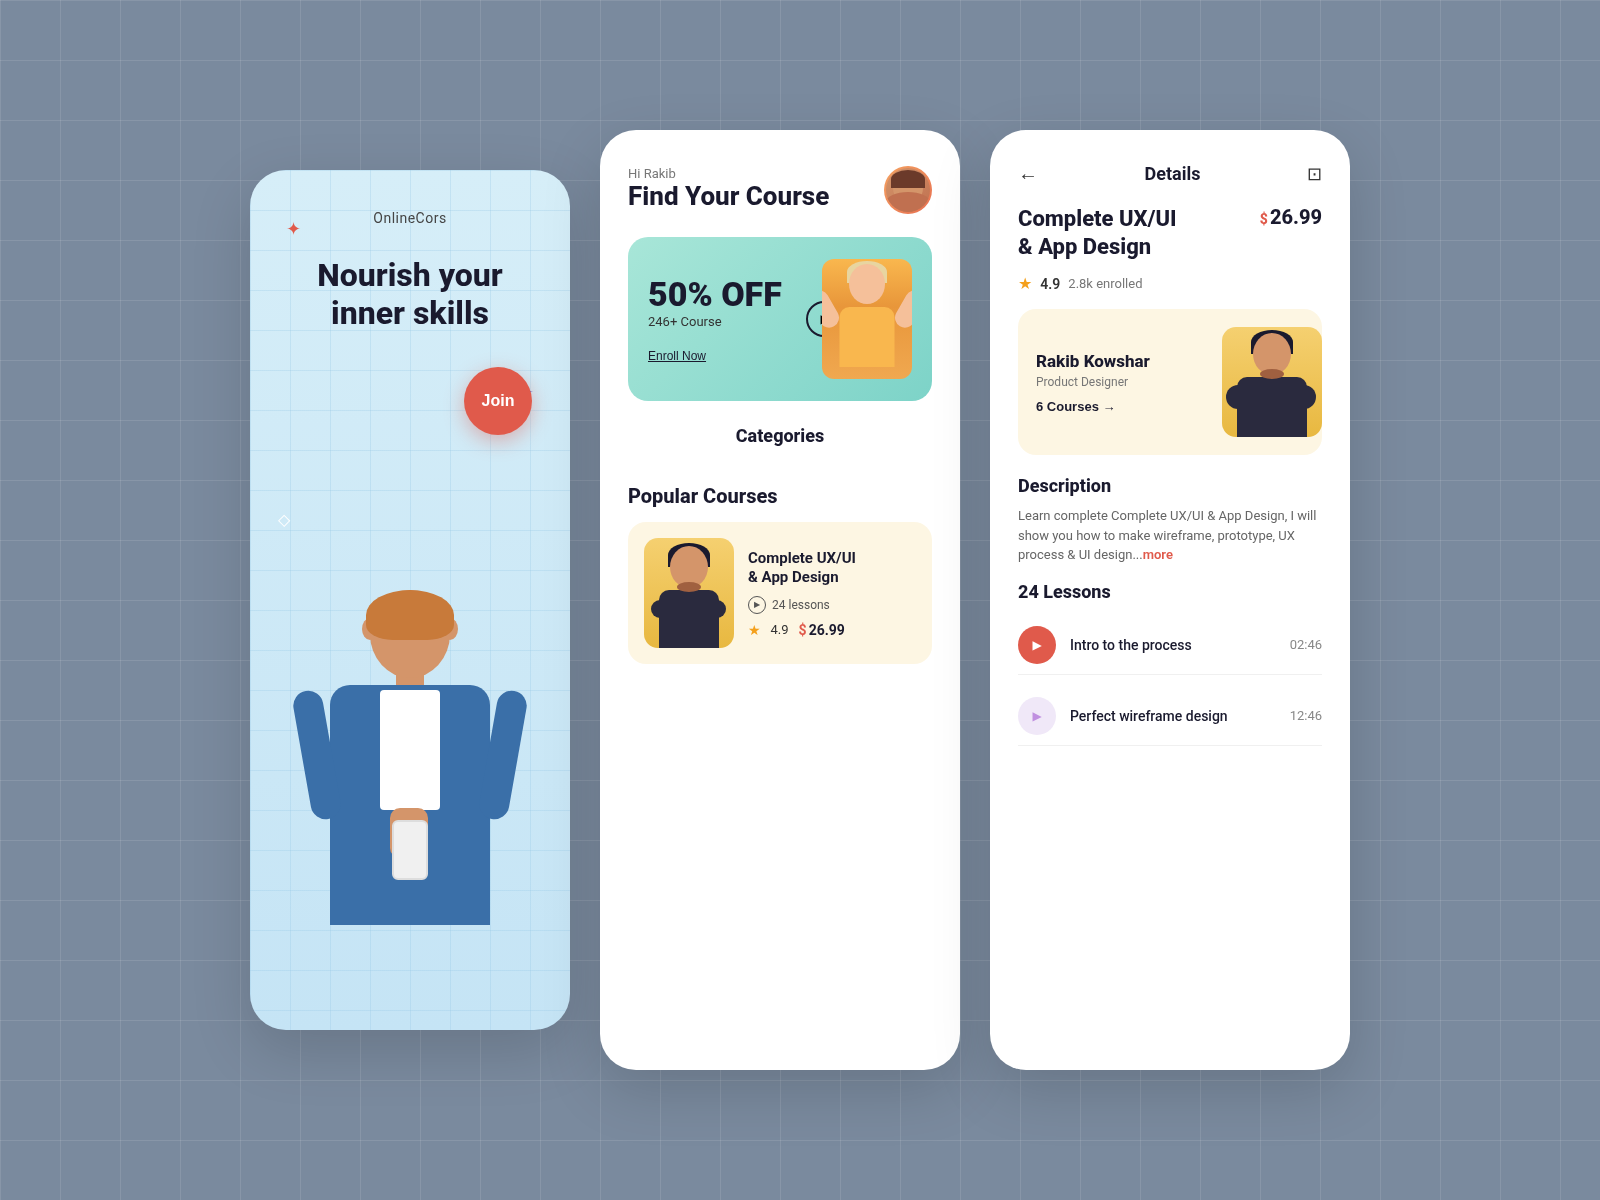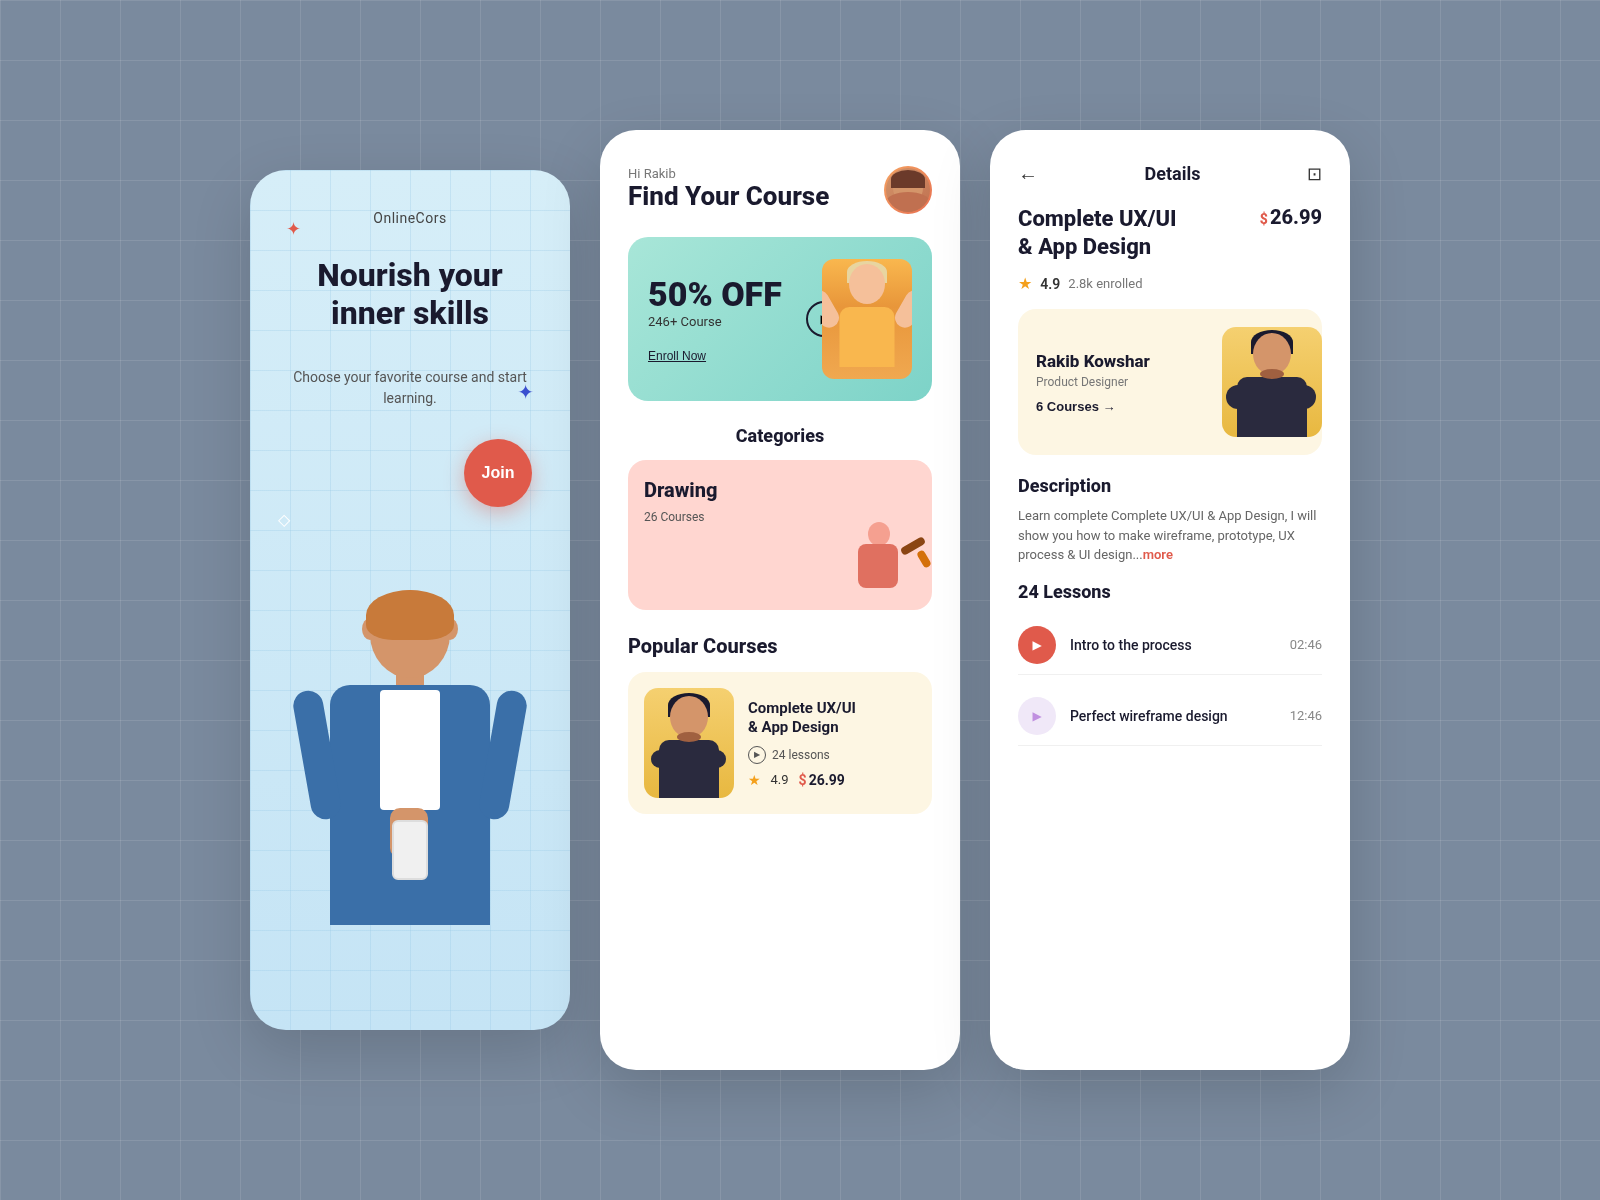--- a/index.html
+++ b/index.html
@@ -628,22 +628,20 @@
     .dollar-red { color: #e05a4b; font-size: 14px; margin-right: 2px; }
   </style>
 </head>
 <body>
 
 <div class="phone-card card1">
   <div class="card1-grid-lines"></div>
   <span class="card1-star-red">✦</span>
   <span class="card1-logo">OnlineCors</span>
   <h1 class="card1-title">Nourish your inner skills</h1>
-  <p class="card1-subtitle">Choose your favorite course
-and start learning.</p>
   <span class="card1-star-blue">✦</span>
   <span class="card1-diamond">◇</span>
   <button class="card1-join-btn">Join</button>
   <div class="card1-person">
 
     <div style="width:260px;height:440px;position:relative;display:flex;flex-direction:column;align-items:center;">
 
       <div style="width:80px;height:88px;background:#d4956a;border-radius:50%;position:absolute;top:0;left:90px;z-index:3;"></div>
 
       <div style="width:88px;height:50px;background:#c87a3a;border-radius:50% 50% 30% 30%;position:absolute;top:0;left:86px;z-index:4;"></div>
@@ -702,33 +700,20 @@
       <div class="banner-person-body"></div>
 
       <div style="position:absolute;top:30px;left:-8px;width:20px;height:40px;background:#f5c09a;border-radius:10px;transform:rotate(-30deg);"></div>
       <div style="position:absolute;top:30px;right:-8px;width:20px;height:40px;background:#f5c09a;border-radius:10px;transform:rotate(30deg);"></div>
     </div>
   </div>
 
   <div class="card2-section-title">Categories</div>
   <div class="card2-categories">
 
-    <div class="category-card cat-drawing">
-      <span class="cat-title">Drawing</span>
-      <span class="cat-count">26 Courses</span>
-      <div class="cat-illustration">
-
-        <div style="position:relative;width:70px;height:80px;">
-          <div style="width:22px;height:24px;background:#f5a090;border-radius:50%;position:absolute;top:0;left:12px;"></div>
-          <div style="width:40px;height:44px;background:#e07060;border-radius:8px;position:absolute;top:22px;left:2px;"></div>
-          <div style="width:26px;height:8px;background:#8b4513;border-radius:4px;position:absolute;top:20px;right:0;transform:rotate(-30deg);"></div>
-          <div style="width:8px;height:18px;background:#d4700a;border-radius:4px;position:absolute;top:28px;right:-2px;transform:rotate(-30deg);"></div>
-        </div>
-      </div>
-    </div>
 
   </div>
 
   <div class="popular-title">Popular Courses</div>
   <div class="course-card">
     <div class="course-card-img">
       <div class="course-instructor-hair"></div>
       <div class="course-instructor-head"></div>
 
       <div style="width:24px;height:10px;background:#a06040;border-radius:50%;position:absolute;top:44px;left:50%;transform:translateX(-50%);z-index:5;"></div>

